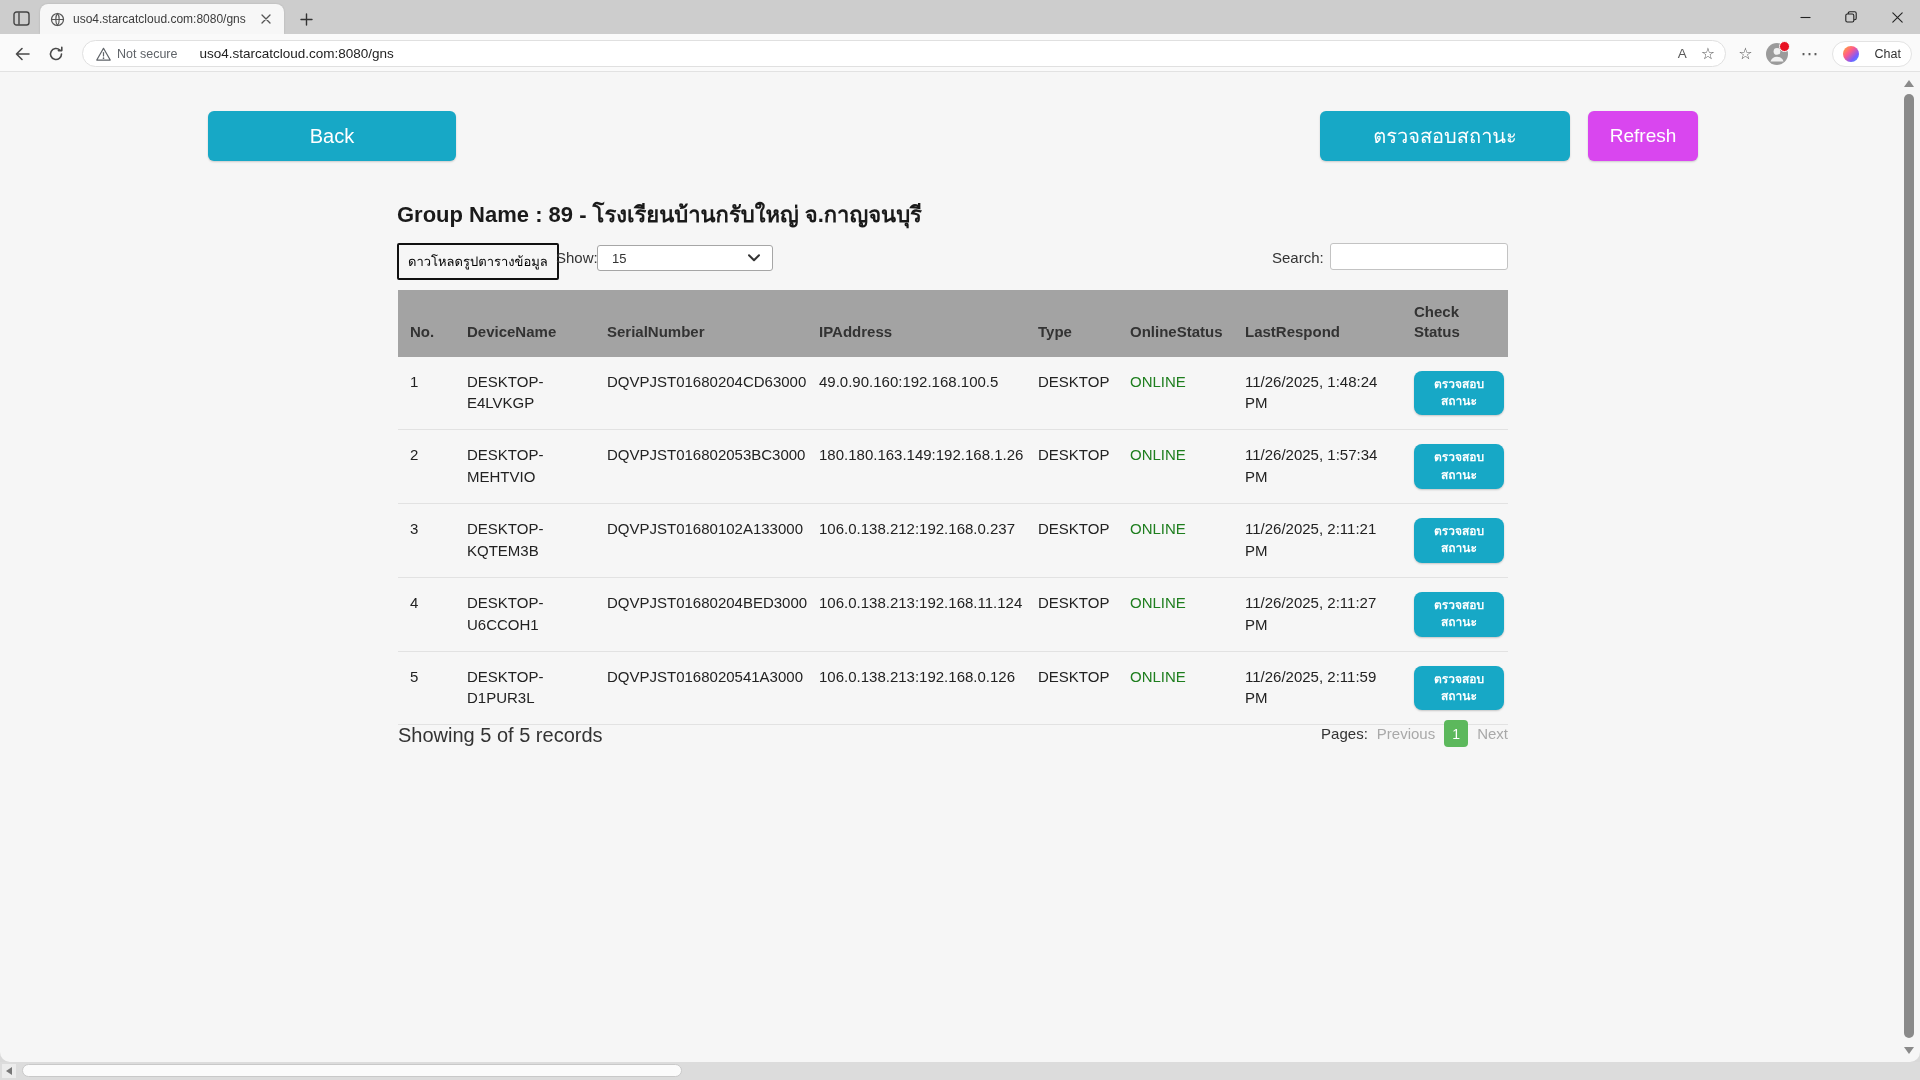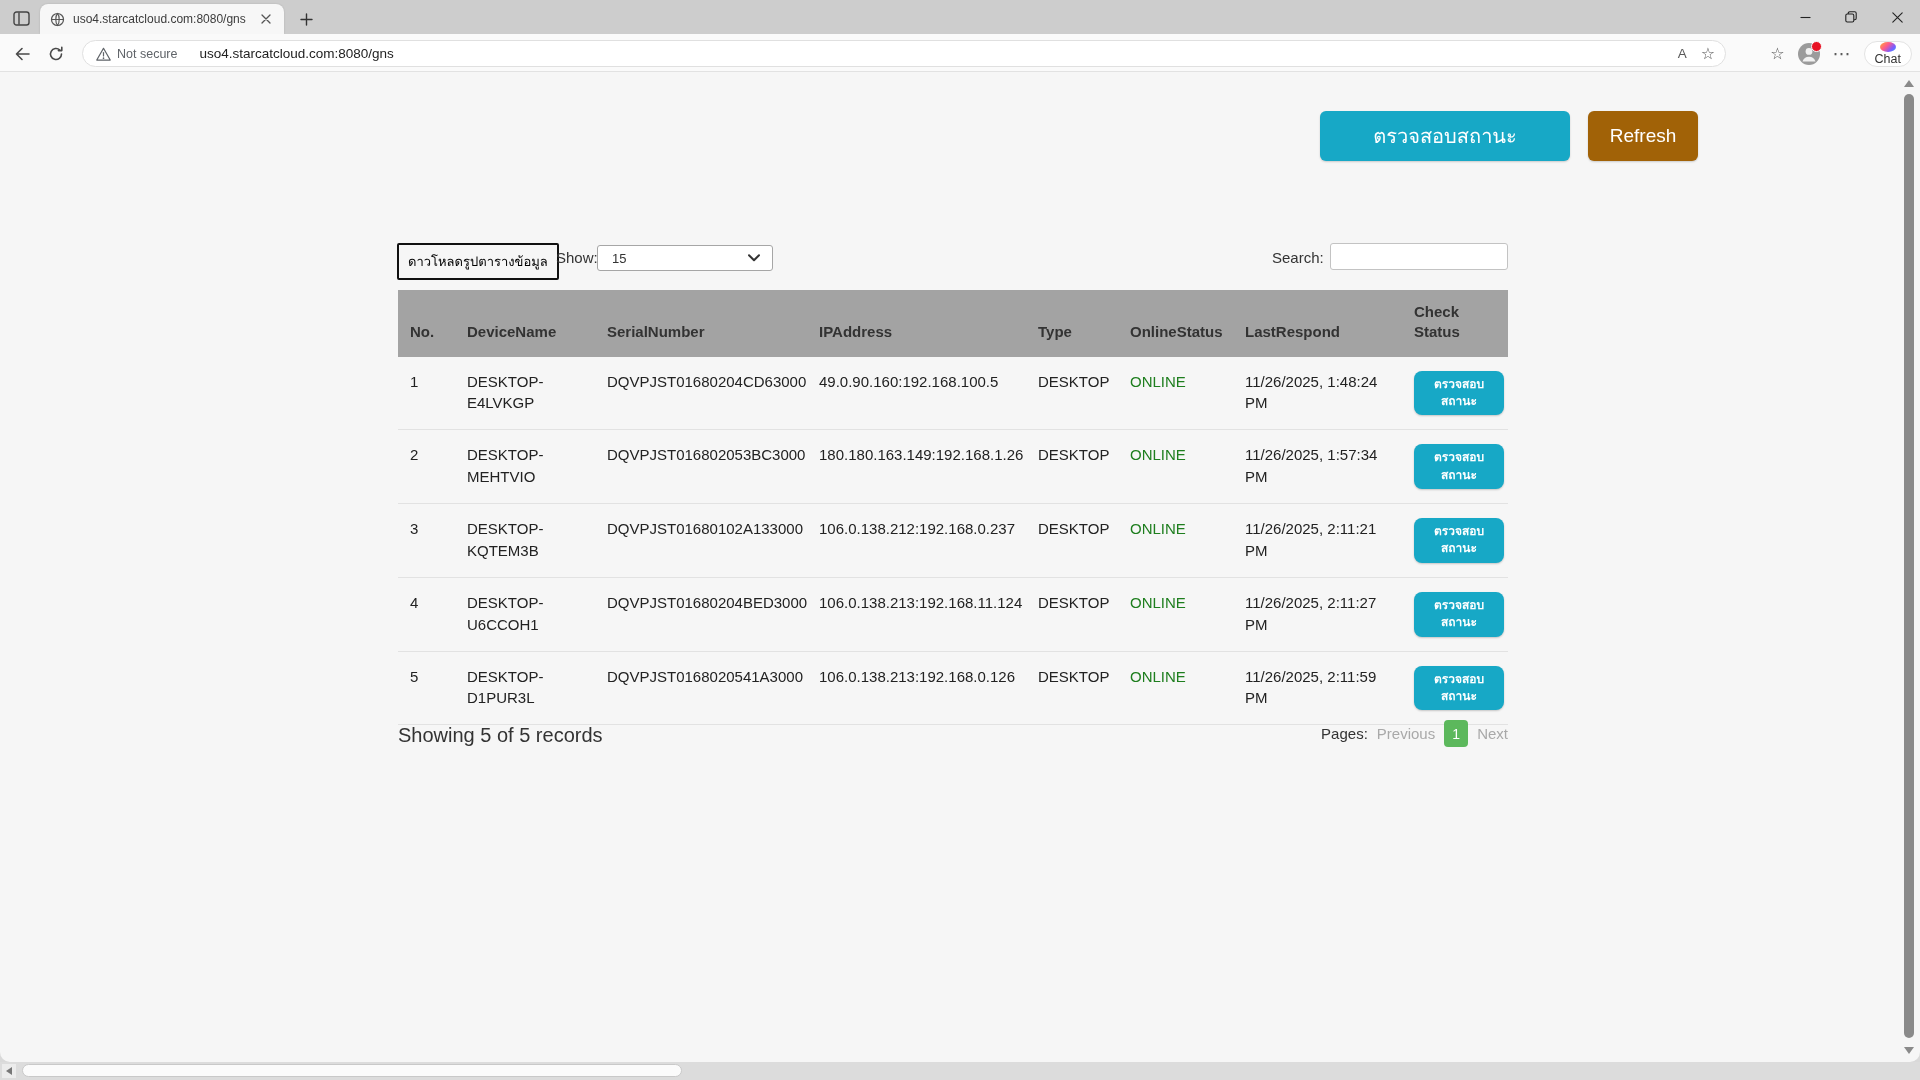--- a/index.html
+++ b/index.html
@@ -22,21 +22,21 @@
   .navbtn{position:absolute;top:7px;width:28px;height:26px;display:flex;align-items:center;justify-content:center;border-radius:5px;}
   .addressbar{position:absolute;left:82px;top:6px;width:1644px;height:27px;background:#ffffff;border:1px solid #e0e0e0;
     border-radius:14px;box-sizing:border-box;display:flex;align-items:center;padding:0 10px 0 13px;justify-content:space-between;}
   .security-chip{display:flex;align-items:center;gap:6px;color:#5f6368;font-size:12.5px;}
   .url-text{margin-left:22px;font-size:13.5px;color:#222;flex:1;white-space:nowrap;overflow:hidden;}
   .pill-icons{display:flex;align-items:center;gap:14px;color:#5f6368;}
   .tool-right{position:absolute;right:8px;top:6px;height:27px;display:flex;align-items:center;gap:13px;}
   .glyph{font-size:16px;color:#5a5a5a;line-height:1;}
   .avatar{position:relative;width:22px;height:22px;border-radius:50%;background:#9b9b9b;overflow:visible;}
   .avatar .dot{position:absolute;right:-2px;top:-2px;width:9px;height:9px;border-radius:50%;background:#e81123;border:1.5px solid #fafafa;}
-  .chat-btn{display:flex;align-items:center;gap:0;background:#fff;border:1px solid #e3e3e3;border-radius:14px;height:26px;padding:0 10px;box-sizing:border-box;flex-direction:column;}
+  .chat-btn{display:flex;align-items:center;gap:16px;background:#fff;border:1px solid #e3e3e3;border-radius:14px;height:26px;padding:0 10px;box-sizing:border-box;}
   .copilot{width:16px;height:16px;border-radius:50%;background:linear-gradient(135deg,#ffb02e 0%,#ff5a8a 40%,#7a5cff 72%,#2ea8ff 100%);}
   .chat-label{font-size:12.5px;color:#333;}
 
   
   .webview{position:absolute;left:0;top:72px;width:1920px;height:990px;background:#f6f6f6;border-radius:0 0 10px 10px;}
 
   .btn{position:absolute;border:none;border-radius:6px;color:#fff;font-family:inherit;
     display:flex;align-items:center;justify-content:center;box-shadow:0 1px 2px rgba(0,0,0,.18);cursor:pointer;}
   .btn-back{left:208px;top:39px;width:248px;height:50px;font-size:20px;}
   .btn-check{left:1320px;top:39px;width:250px;height:50px;font-size:20px;}
@@ -171,23 +171,25 @@
       <span class="glyph" style="font-size:18px">⋯</span>
       <span class="chat-btn">
         <span class="copilot"></span>
         <span class="chat-label">Chat</span>
       </span>
     </div>
   </div>
 
   <div class="webview">
 
+    <button class="btn btn-back" style="background: rgb(23, 168, 198);">Back</button>
     <button class="btn btn-check" style="background: rgb(23, 168, 198);">ตรวจสอบสถานะ</button>
-    <button class="btn btn-refresh" style="background: #a16207;">Refresh</button>
-
+    <button class="btn btn-refresh" style="background: #d946ef;">Refresh</button>
+
+    <div class="group-title">Group Name : 89 - โรงเรียนบ้านกรับใหญ่ จ.กาญจนบุรี</div>
 
     <button class="download-btn">ดาวโหลดรูปตารางข้อมูล</button>
     <span class="show-label">Show:</span>
     <div class="show-select">
       <span class="val">15</span>
       <svg class="icon-svg" width="12" height="8" viewBox="0 0 12 8">
           <path d="M1 1.2l5 5 5-5" fill="none" stroke="#333" stroke-width="2" stroke-linecap="round" stroke-linejoin="round"></path>
         </svg>
     </div>
     <span class="search-label">Search:</span>

